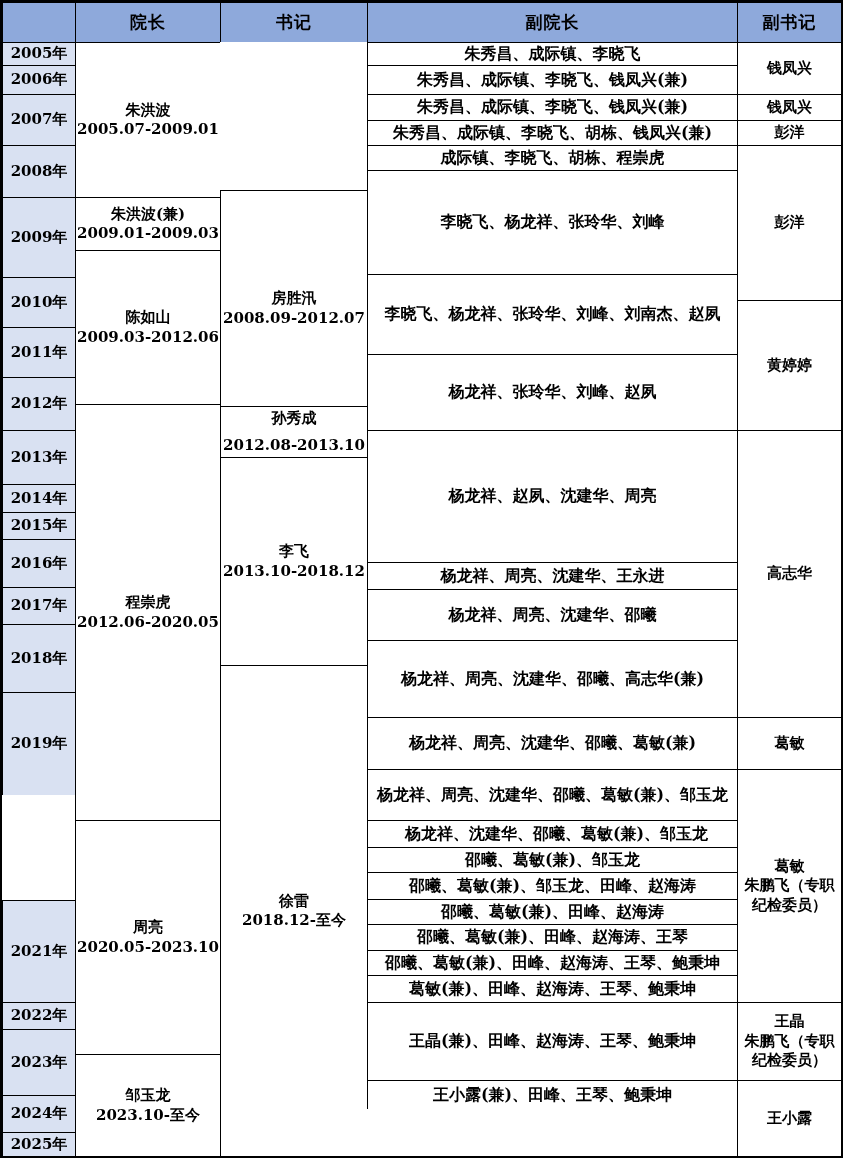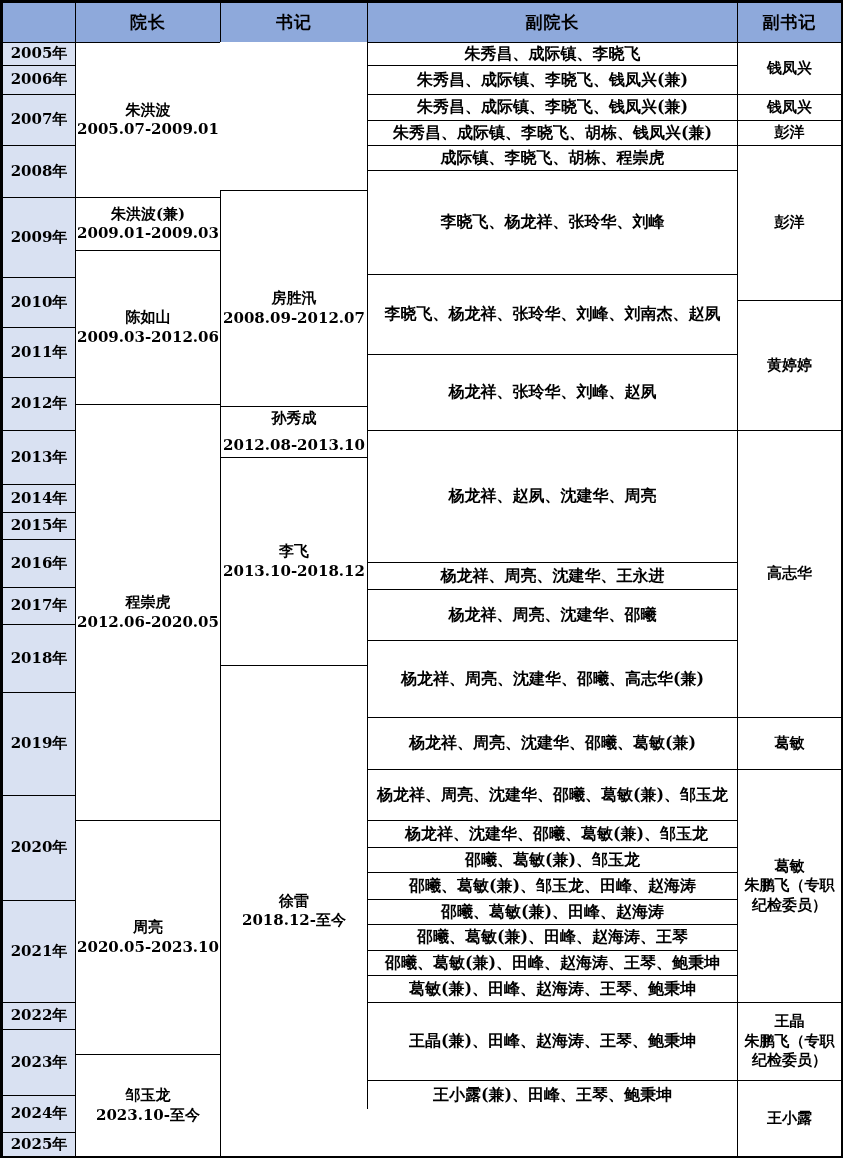--- a/index.html
+++ b/index.html
@@ -55,21 +55,20 @@
   <div class="cell year" style="left:0;top:275px;width:73px;height:50px;">2010年</div>
   <div class="cell year" style="left:0;top:325px;width:73px;height:50px;">2011年</div>
   <div class="cell year" style="left:0;top:375px;width:73px;height:53px;">2012年</div>
   <div class="cell year" style="left:0;top:428px;width:73px;height:54px;">2013年</div>
   <div class="cell year" style="left:0;top:482px;width:73px;height:28px;">2014年</div>
   <div class="cell year" style="left:0;top:510px;width:73px;height:27px;">2015年</div>
   <div class="cell year" style="left:0;top:537px;width:73px;height:48px;">2016年</div>
   <div class="cell year" style="left:0;top:585px;width:73px;height:37px;">2017年</div>
   <div class="cell year" style="left:0;top:622px;width:73px;height:68px;">2018年</div>
   <div class="cell year" style="left:0;top:690px;width:73px;height:103px;">2019年</div>
-  <div class="cell year" style="left:0;top:793px;width:73px;height:105px;">2020年</div>
   <div class="cell year" style="left:0;top:898px;width:73px;height:102px;">2021年</div>
   <div class="cell year" style="left:0;top:1000px;width:73px;height:27px;">2022年</div>
   <div class="cell year" style="left:0;top:1027px;width:73px;height:66px;">2023年</div>
   <div class="cell year" style="left:0;top:1093px;width:73px;height:37px;">2024年</div>
   <div class="cell year" style="left:0;top:1130px;width:73px;height:24px;">2025年</div>
 
   <div class="cell" style="left:73px;top:40px;width:145px;height:155px;">
     <span>朱洪波</span>
     <span class="dates">2005.07-2009.01</span>
   </div>

